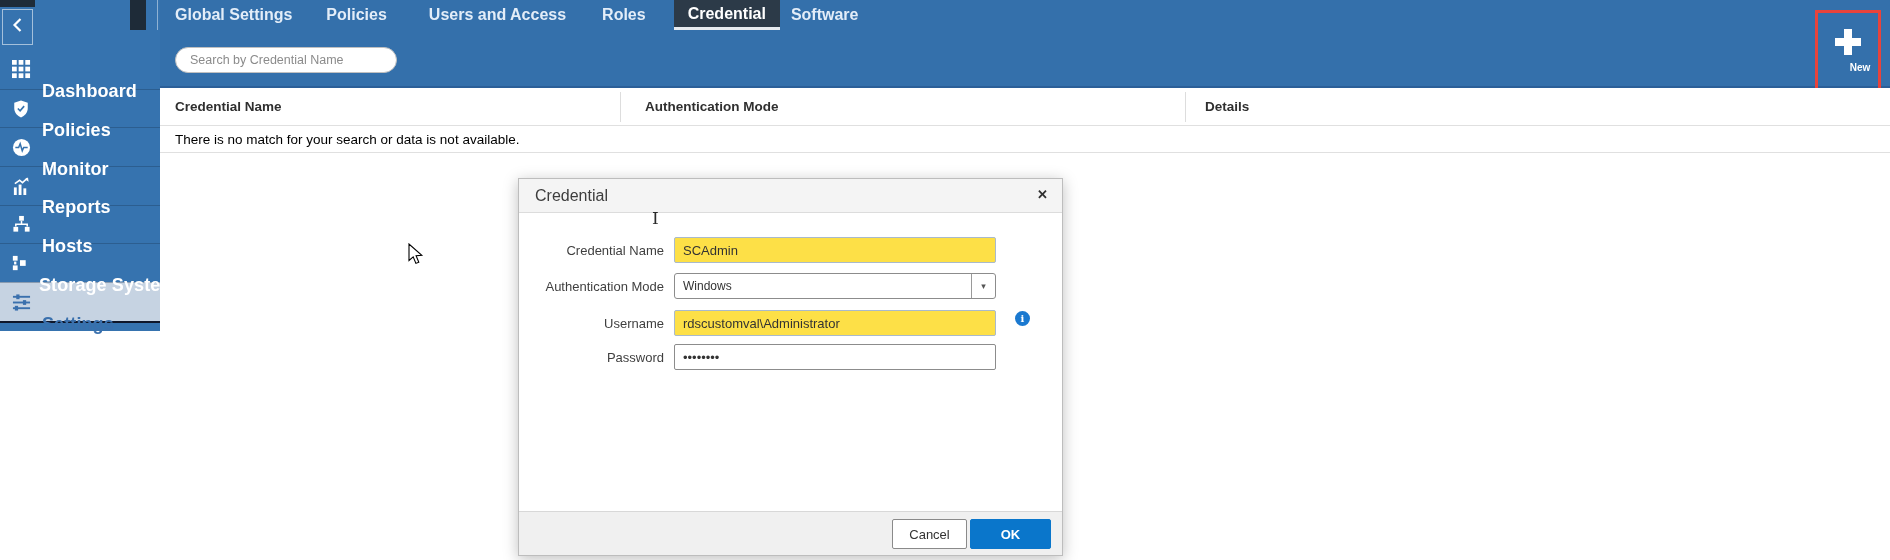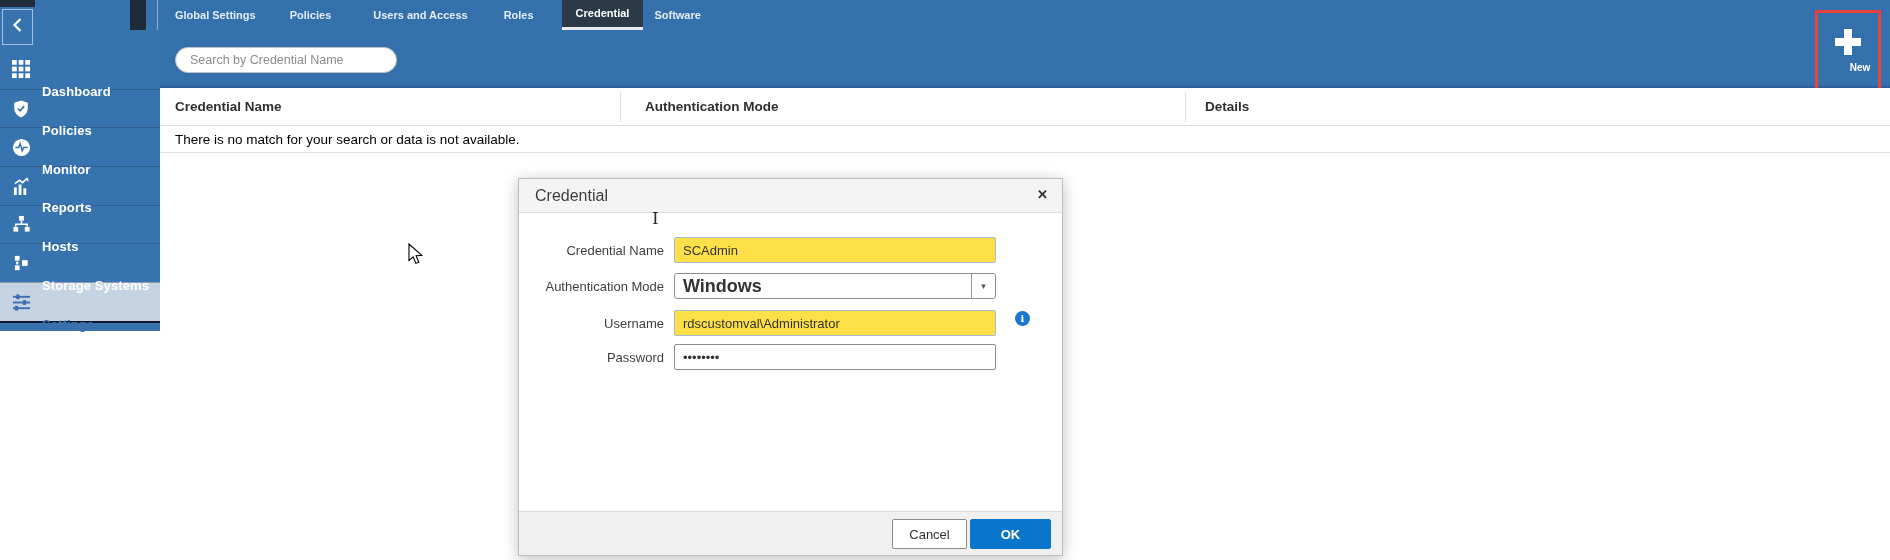--- a/index.html
+++ b/index.html
@@ -12,28 +12,28 @@
   .corner-dark { position:absolute; left:0; top:0; width:35px; height:7px; background:#1e2b38; }
   .top-dark-bar { position:absolute; left:130px; top:0; width:16px; height:30px; background:#1e2b38; }
   .v-divider { position:absolute; left:157px; top:0; width:1px; height:30px; background:rgba(255,255,255,0.45); }
   .back-btn { position:absolute; left:2px; top:9px; width:31px; height:36px;
               border:1px solid rgba(255,255,255,0.55); display:flex; align-items:center; justify-content:center;
               cursor:pointer; }
   .nav { position:absolute; left:0; top:50px; width:160px; }
   .nav-item { height:38.7px; display:flex; align-items:center; border-top:1px solid rgba(27,55,86,0.35); cursor:pointer; color:#ffffff; }
   .nav-item:first-child { border-top:none; }
   .nav-item .ico { width:22px; height:20px; margin-left:10px; display:flex; align-items:center; justify-content:center; }
-  .nav-item .lbl { margin-left:10px; font-size:13px; font-weight:700; letter-spacing:0.1px; white-space:nowrap;margin-top:44px; }
+  .nav-item .lbl { margin-left:10px; font-size:18px; font-weight:700; letter-spacing:0.1px; white-space:nowrap;margin-top:44px; }
   .nav-item.active { background:#c6d3e2; color:#3a70ad; height:41px; border-bottom:2px solid #0f172a; }
   .nav-item.active .lbl { color:#3a70ad; }
 
   
   .topbar { position:absolute; left:160px; top:0; width:1730px; height:88px; background:#3470ab; border-bottom:2px solid #2b5f98; }
   .tabs { position:absolute; left:15px; top:0; height:30px; display:flex; align-items:stretch; }
-  .tab { color:#e3edf8; font-size:11px; font-weight:600; line-height:30px; white-space:nowrap; cursor:pointer; }
+  .tab { color:#e3edf8; font-size:16px; font-weight:600; line-height:30px; white-space:nowrap; cursor:pointer; }
   .tab.t0 { margin-right:34px; } .tab.t1 { margin-right:42px; } .tab.t2 { margin-right:36px; } .tab.t3 { margin-right:28px; }
   .tab.selected { background:#2c3a48; color:#ffffff; font-weight:700; padding:0 14px; line-height:27px; height:30px;
                   border-bottom:3px solid #e6ebf0; margin-right:11px; }
   .search-wrap { position:absolute; left:15px; top:47px; }
   .search-input { width:222px; height:26px; border-radius:13px; border:1px solid #c0c0c0; background:#ffffff;
                   padding:0 14px; font-size:12.5px; color:#555; outline:none; font-family:"Liberation Sans",sans-serif; }
   .search-input::placeholder { color:#8b8b8b; }
 
   
   .new-btn { position:absolute; left:1815px; top:10px; width:66px; height:89px; border:3px solid #e8433b;
@@ -59,21 +59,21 @@
   .modal-header { position:absolute; left:0; top:0; width:100%; height:34px; background:#f4f4f4; border-bottom:1px solid #dcdcdc; }
   .modal-title { position:absolute; left:16px; top:0; line-height:34px; font-size:16px; color:#3d3d3d; }
   .modal-close { position:absolute; right:14px; top:8px; font-size:13px; font-weight:700; color:#2f2f2f; cursor:pointer; }
   .frow { position:absolute; left:0; width:100%; }
   .frow .flabel { position:absolute; left:0; top:0; width:145px; text-align:right; font-size:13px; color:#3f3f3f; }
   .finput { position:absolute; left:155px; top:-6px; width:322px; height:26px; border:1px solid #8c8c8c; background:#ffffff;
             padding:0 8px; font-size:13px; color:#333333; font-family:"Liberation Sans",sans-serif; outline:none; border-radius:2px; }
   .finput.filled { background:#fde047; border-color:#a9bacc; }
   .fselect { position:absolute; left:155px; top:-6px; width:322px; height:26px; border:1px solid #8c8c8c; border-radius:3px;
              background:#ffffff; display:flex; align-items:center; cursor:pointer; }
-  .fselect .sel-val { flex:1; padding-left:8px; font-size:18px; color:#333333;font-weight:bold; }
+  .fselect .sel-val { flex:1; padding-left:8px; font-size:12px; color:#333333; }
   .fselect .sel-arrow { width:24px; height:100%; border-left:1px solid #9a9a9a; display:flex; align-items:center; justify-content:center;
                         font-size:9px; color:#555555; }
   .row1 { top:64px; } .row2 { top:100px; } .row3 { top:137px; } .row4 { top:171px; }
   .info-badge { position:absolute; left:496px; top:-5px; width:15px; height:15px; border-radius:50%; background:#1b79d0;
                 color:#ffffff; font-size:10px; font-weight:700; text-align:center; line-height:15px; font-family:"DejaVu Serif",serif; }
   .modal-footer { position:absolute; left:0; bottom:0; width:100%; height:44px; background:#f0f0f0; border-top:1px solid #d8d8d8;padding-left:12px; }
   .btn-cancel { position:absolute; right:95px; top:7px; width:75px; height:30px; background:#ffffff; border:1px solid #8a8a8a;
                 border-radius:2px; font-size:13px; color:#333333; font-family:"Liberation Sans",sans-serif; cursor:pointer; }
   .btn-ok { position:absolute; right:11px; top:7px; width:81px; height:30px; background:#0a76cb; border:1px solid #0a76cb;
             border-radius:2px; font-size:13px; font-weight:600; color:#ffffff; font-family:"Liberation Sans",sans-serif; cursor:pointer; }

